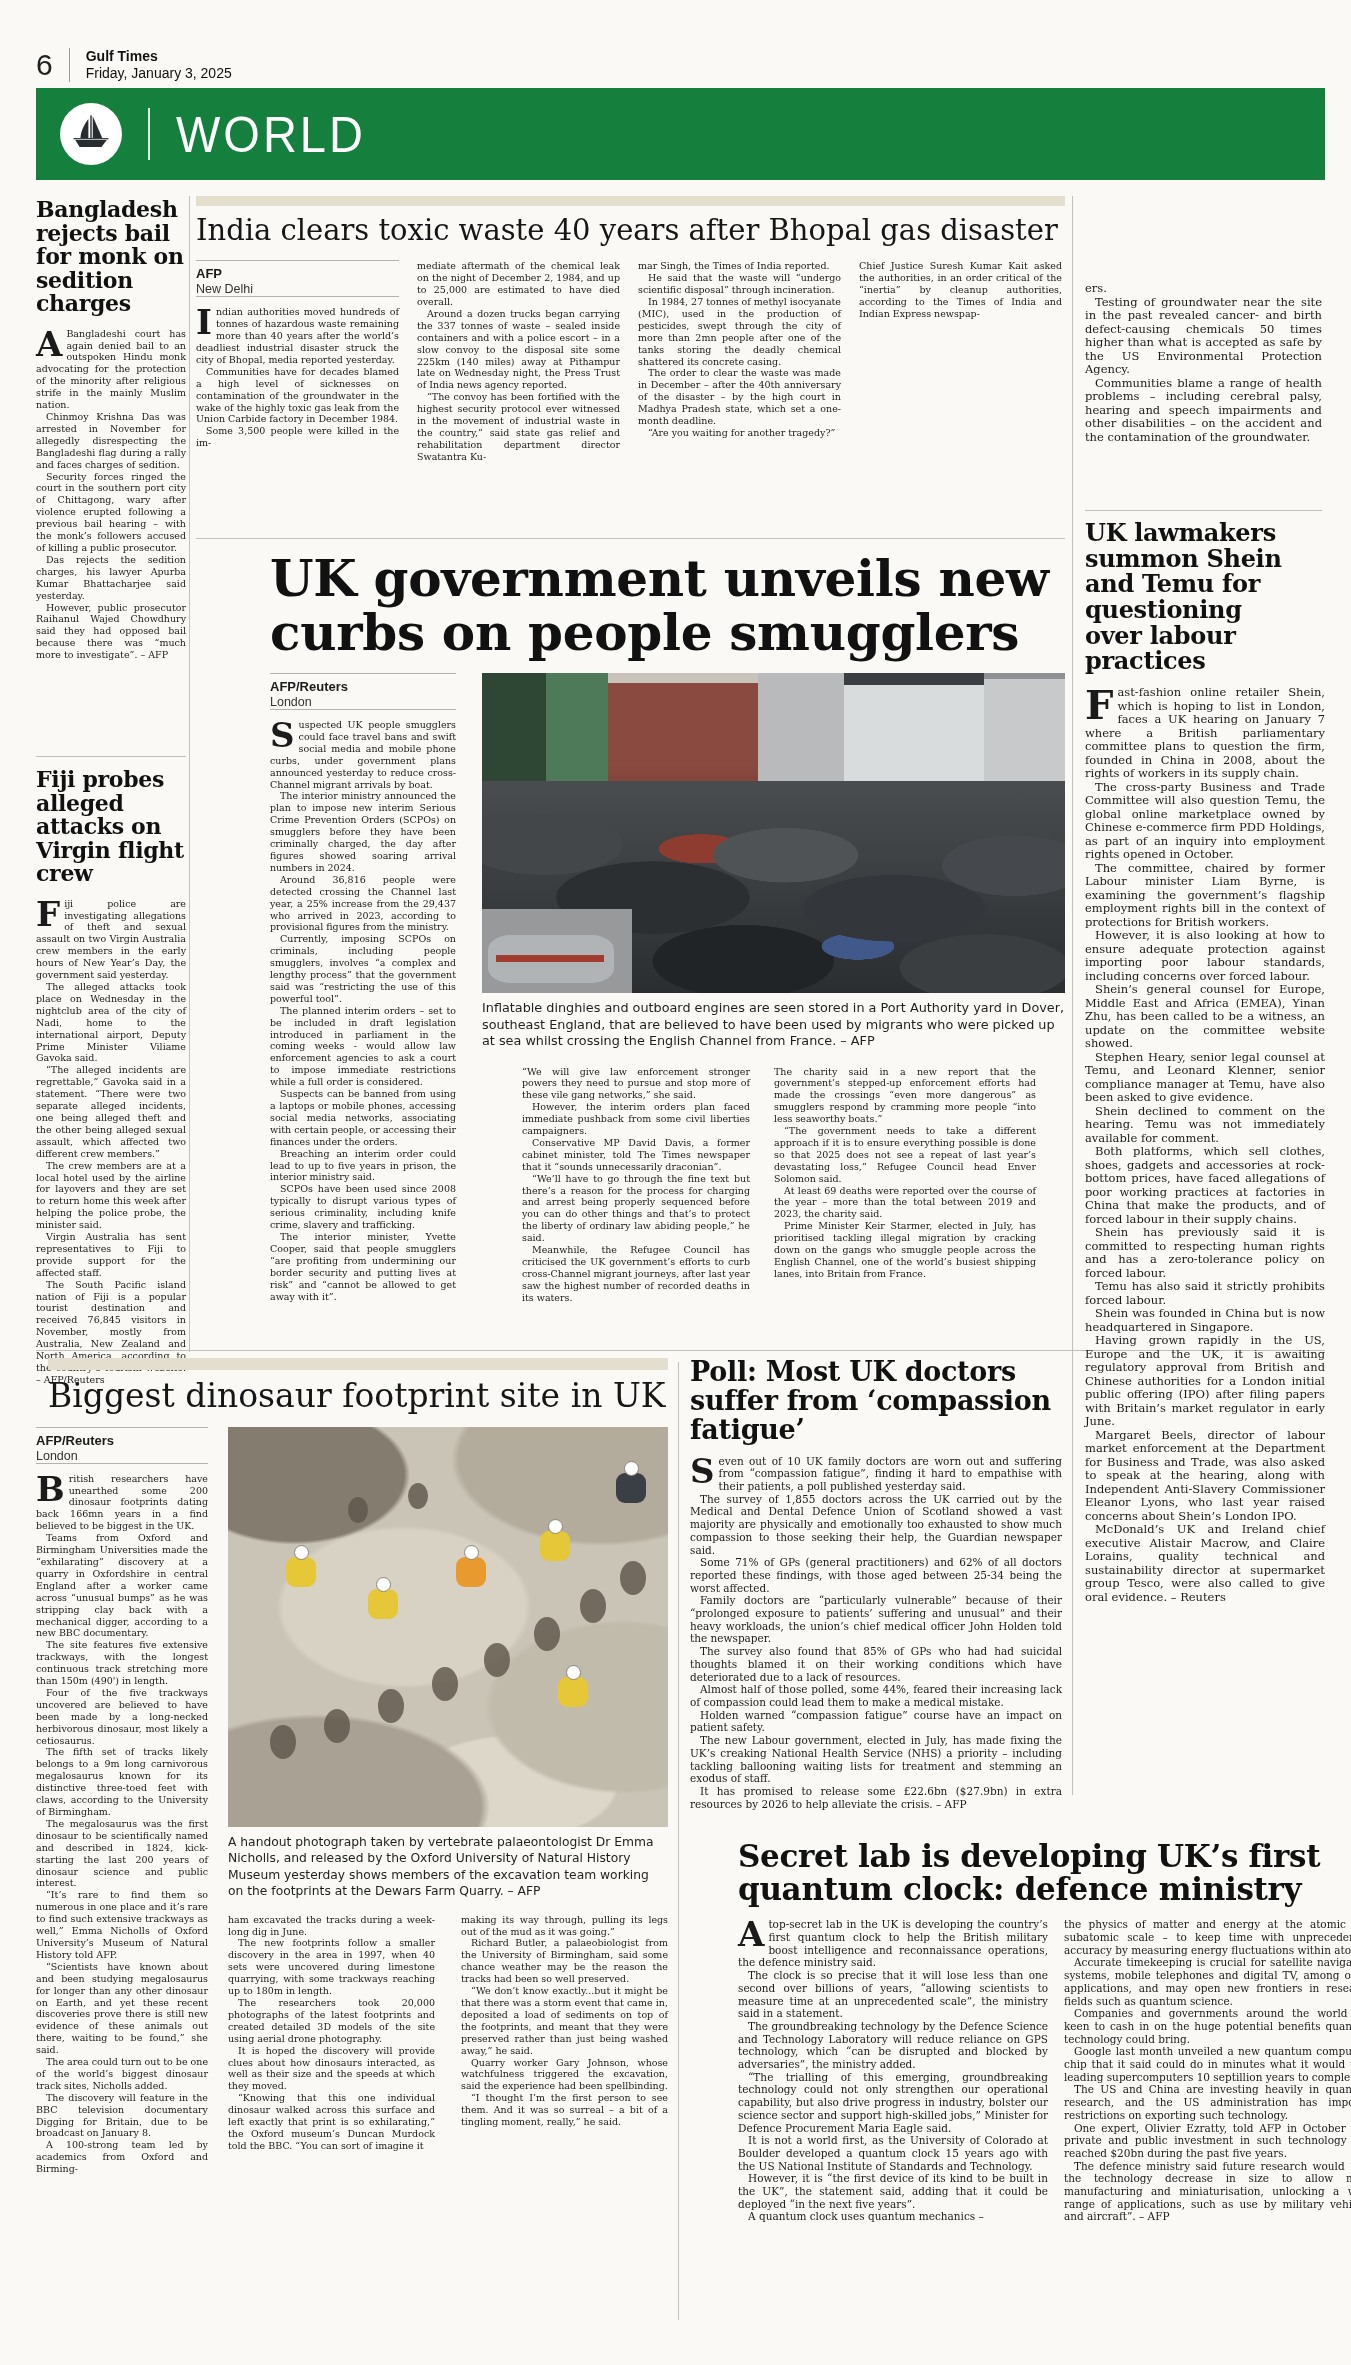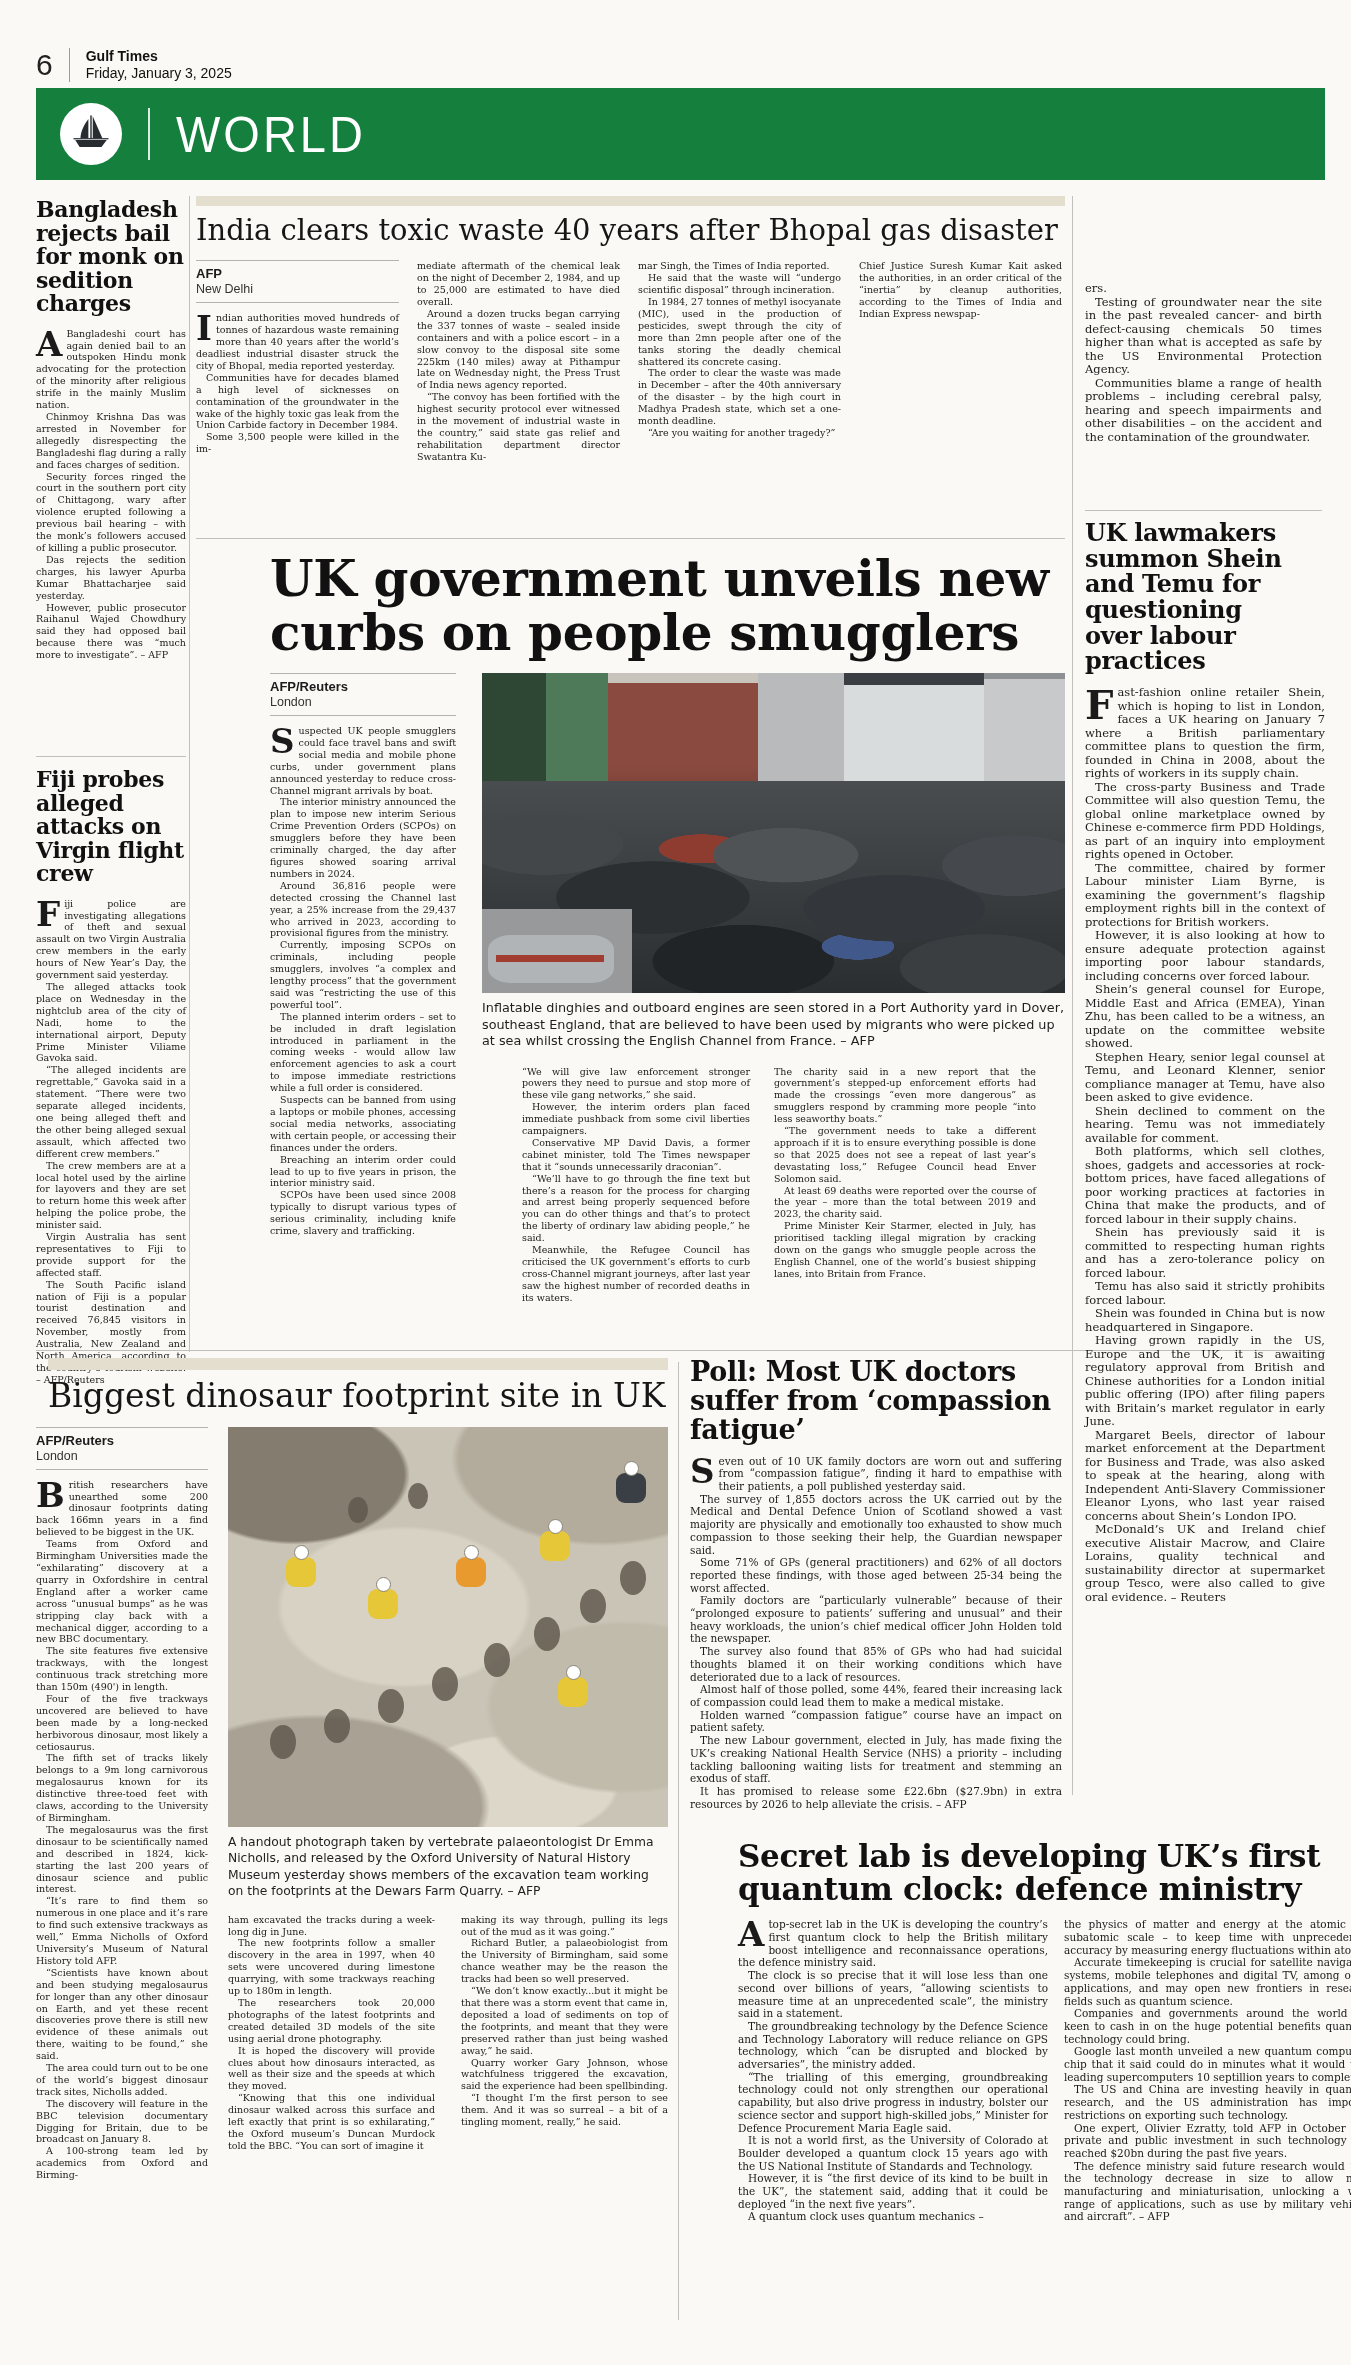--- a/index.html
+++ b/index.html
@@ -22,21 +22,21 @@
     font-size:47px;font-weight:400;letter-spacing:3px;margin-left:26px;transform:scaleY(1.08);}
   
   .vrule{width:1px;background:#c2c0ba;}
   .hrule{height:1px;background:#c2c0ba;}
   .kicker-bar{background:#e4decf;}
   
   .hl-serif{font-weight:400;color:#161616;line-height:1.08;}
   .hl-slab{font-weight:bold;color:#111;line-height:1.07;letter-spacing:-.3px;}
   
   .byline{border-top:1px solid #b5b3ad;border-bottom:1px solid #b5b3ad;
-    font-family:"Liberation Sans","DejaVu Sans",sans-serif;padding:5px 0 6px 0;margin-bottom:9px;}
+    font-family:"Liberation Sans","DejaVu Sans",sans-serif;padding:5px 0 0 0;margin-bottom:9px;}
   .byline .src{font-weight:bold;font-size:13px;}
   .byline .loc{font-size:12.5px;color:#333;margin-top:1px;}
   
   .body{text-align:justify;}
   .body p{margin:0;text-indent:10px;}
   .body p:first-child{text-indent:0;}
   .sz-s{font-size:9.5px;line-height:11.9px;}
   .sz-m{font-size:10.5px;line-height:12.7px;}
   .sz-r{font-size:11.5px;line-height:13.5px;}
   .dc{float:left;font-weight:bold;font-size:34px;line-height:27px;padding:3px 4px 0 0;}
@@ -188,20 +188,21 @@
       </div>
       <div class="body sz-s">
           <p><span class="dc">S</span>uspected UK people smugglers could face travel bans and swift social media and mobile phone curbs, under government plans announced yesterday to reduce cross-Channel migrant arrivals by boat.</p>
           <p>The interior ministry announced the plan to impose new interim Serious Crime Prevention Orders (SCPOs) on smugglers before they have been criminally charged, the day after figures showed soaring arrival numbers in 2024.</p>
           <p>Around 36,816 people were detected crossing the Channel last year, a 25% increase from the 29,437 who arrived in 2023, according to provisional figures from the ministry.</p>
           <p>Currently, imposing SCPOs on criminals, including people smugglers, involves “a complex and lengthy process” that the government said was “restricting the use of this powerful tool”.</p>
           <p>The planned interim orders – set to be included in draft legislation introduced in parliament in the coming weeks - would allow law enforcement agencies to ask a court to impose immediate restrictions while a full order is considered.</p>
           <p>Suspects can be banned from using a laptops or mobile phones, accessing social media networks, associating with certain people, or accessing their finances under the orders.</p>
           <p>Breaching an interim order could lead to up to five years in prison, the interior ministry said.</p>
           <p>SCPOs have been used since 2008 typically to disrupt various types of serious criminality, including knife crime, slavery and trafficking.</p>
+          <p>The interior minister, Yvette Cooper, said that people smugglers “are profiting from undermining our border security and putting lives at risk” and “cannot be allowed to get away with it”.</p>
         </div>
     </div>
     <div style="width:583px;">
       <div class="photo1">
         <div class="p1-top">
           <div style="width:64px;background:#2e4634;"></div>
           <div style="width:62px;background:#4f7a5a;"></div>
           <div style="width:150px;background:linear-gradient(#8a4a3f 55%,#6e3a33);border-top:10px solid #c8c4bb;"></div>
           <div style="width:86px;background:#b8babc;"></div>
           <div style="width:140px;background:#d9dcdd;border-top:12px solid #3a3e42;"></div>

